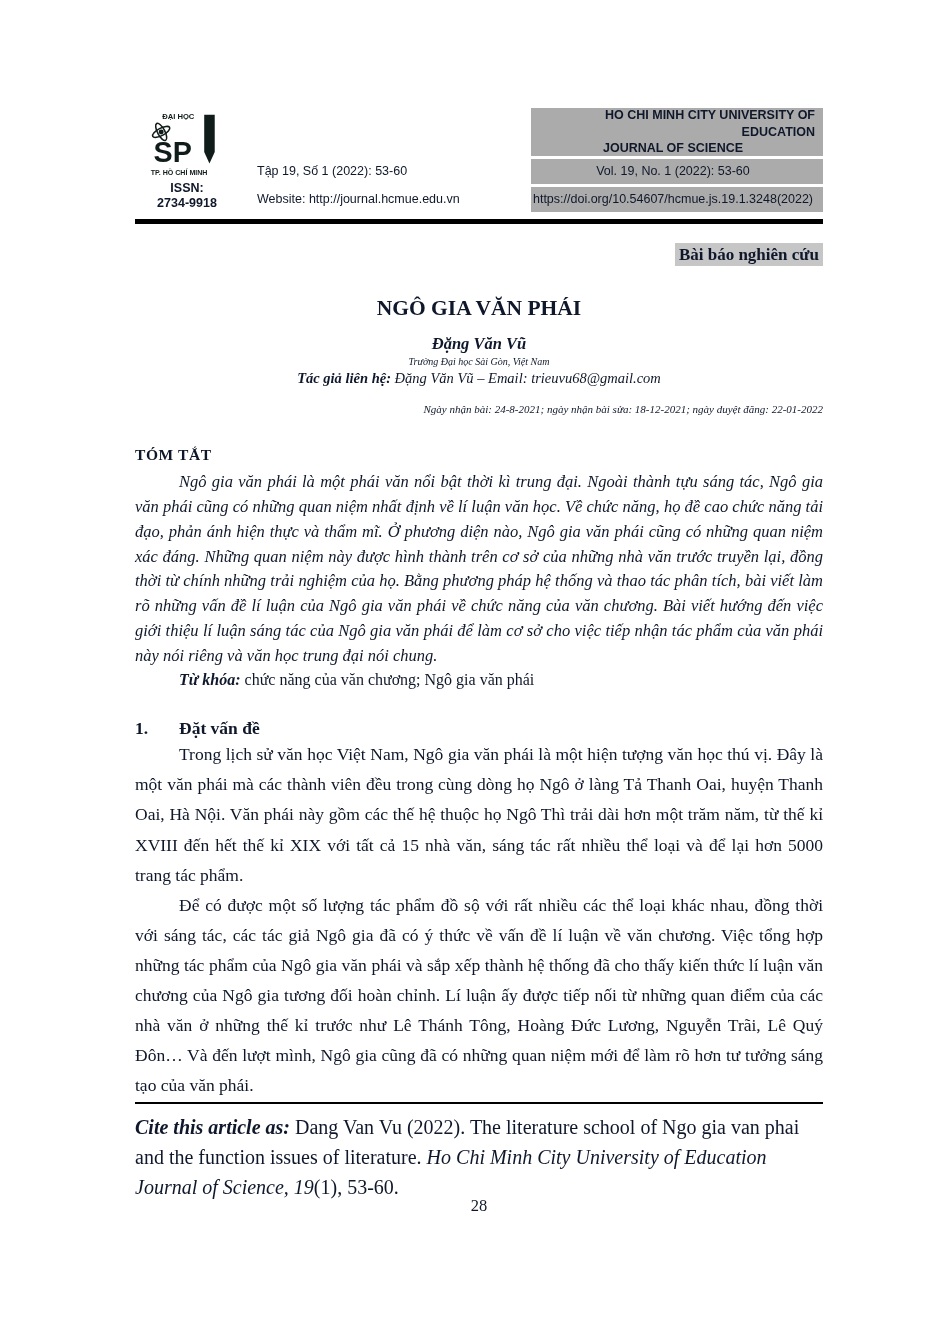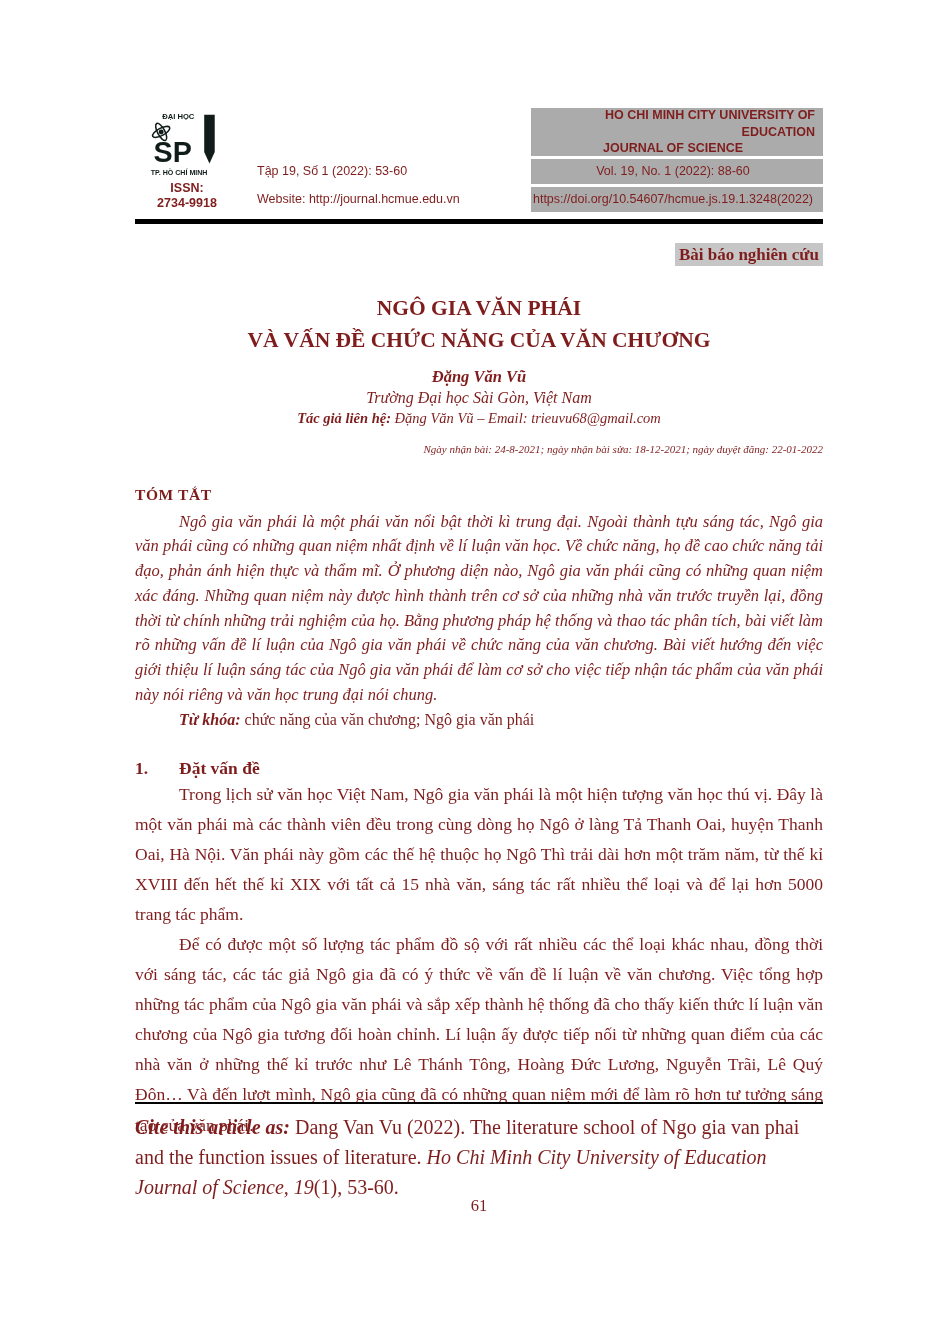--- a/index.html
+++ b/index.html
@@ -1,19 +1,19 @@
 <!DOCTYPE html>
 <html><head>
 <meta charset="utf-8">
 <style>
   * { margin:0; padding:0; box-sizing:border-box; }
   html,body { background:#ffffff; }
   .page {
     width:943px; height:1333px; position:relative; background:#ffffff;
-    color:#7f1d1d; font-family:"Liberation Serif", serif; overflow:hidden;
+    color:#0f172a; font-family:"Liberation Serif", serif; overflow:hidden;
   }
   .content { position:absolute; left:135px; top:108px; width:688px; }
 
   
   .jheader {
     display:grid;
     grid-template-columns:104px 1fr 292px;
     grid-template-rows:48px 25px 25px;
     column-gap:8px; row-gap:3px;
   }
@@ -34,21 +34,21 @@
 
   .rule-thick { height:5px; background:#000; margin-top:7px; }
 
   
   .article-type { text-align:right; margin-top:21px; font-size:17px; font-weight:bold; }
   .article-type .hl { background:#c6c6c6; padding:2px 4px; }
 
   .title { margin-top:27px; text-align:center; font-weight:bold; font-size:21.5px; line-height:1.5; }
 
   .author { margin-top:10px; text-align:center; font-weight:bold; font-style:italic; font-size:16.5px; }
-  .affil  { margin-top:2px;  text-align:center; font-style:italic; font-size:16px; }
+  .affil  { margin-top:2px;  text-align:center; font-style:italic; font-size:10px; }
   .contact{ margin-top:3px;  text-align:center; font-style:italic; font-size:14.5px; }
   .dates  { margin-top:16px;  text-align:right; font-style:italic; font-size:11px; }
   .lbl-bi { font-weight:bold; font-style:italic; }
 
   .abstract-heading { margin-top:31px; font-weight:bold; font-size:15.5px; letter-spacing:.6px; }
   .abstract-body {
     margin-top:6px; font-style:italic; font-size:16.5px; line-height:1.5;
     text-align:justify; text-indent:44px;
   }
   .keywords { margin-top:3px; font-size:16px; text-indent:44px; }
@@ -95,42 +95,41 @@
 
       <div class="hcell sans gray cr b" style="grid-row:1">
         <div>HO CHI MINH CITY UNIVERSITY OF EDUCATION</div>
         <div>JOURNAL OF SCIENCE</div>
       </div>
 
       <div class="hcell sans cl" style="grid-row:2">
         <div>Tập 19, Số 1 (2022): 53-60</div>
       </div>
       <div class="hcell sans gray cr" style="grid-row:2">
-        <div>Vol. 19, No. 1 (2022): 88-60</div>
+        <div>Vol. 19, No. 1 (2022): 53-60</div>
       </div>
 
       <div class="hcell sans cl" style="grid-row:3">
         <div>
           <span>Website: </span><span class="plainlink">http://journal.hcmue.edu.vn</span>
         </div>
       </div>
       <div class="hcell sans gray cr" style="grid-row:3">
         <div><span class="plainlink">https://doi.org/10.54607/hcmue.js.19.1.3248(2022)</span></div>
       </div>
     </div>
 
     <div class="rule-thick"></div>
 
     <div class="article-type">
       <span class="hl">Bài báo nghiên cứu</span>
     </div>
 
     <div class="title">
       <div>NGÔ GIA VĂN PHÁI</div>
-      <div>VÀ VẤN ĐỀ CHỨC NĂNG CỦA VĂN CHƯƠNG</div>
     </div>
 
     <div class="author">Đặng Văn Vũ</div>
     <div class="affil">Trường Đại học Sài Gòn, Việt Nam</div>
     <div class="contact">
       <span class="lbl-bi">Tác giả liên hệ:</span><span> Đặng Văn Vũ – Email: </span><span>trieuvu68@gmail.com</span>
     </div>
     <div class="dates">Ngày nhận bài: 24-8-2021; ngày nhận bài sửa: 18-12-2021; ngày duyệt đăng: 22-01-2022</div>
 
     <div class="abstract-heading">TÓM TẮT</div>
@@ -147,14 +146,14 @@
 
   </div>
 
   <div class="footnote">
     <div class="footnote-rule"></div>
     <div>
       <span class="lbl-bi">Cite this article as:</span><span> Dang Van Vu (2022). The literature school of Ngo gia van phai and the function issues of literature. </span><span class="cite-journal">Ho Chi Minh City University of Education Journal of Science, 19</span><span>(1), 53-60.</span>
     </div>
   </div>
 
-  <div class="page-number">61</div>
+  <div class="page-number">28</div>
 </div>
 
 </body></html>

